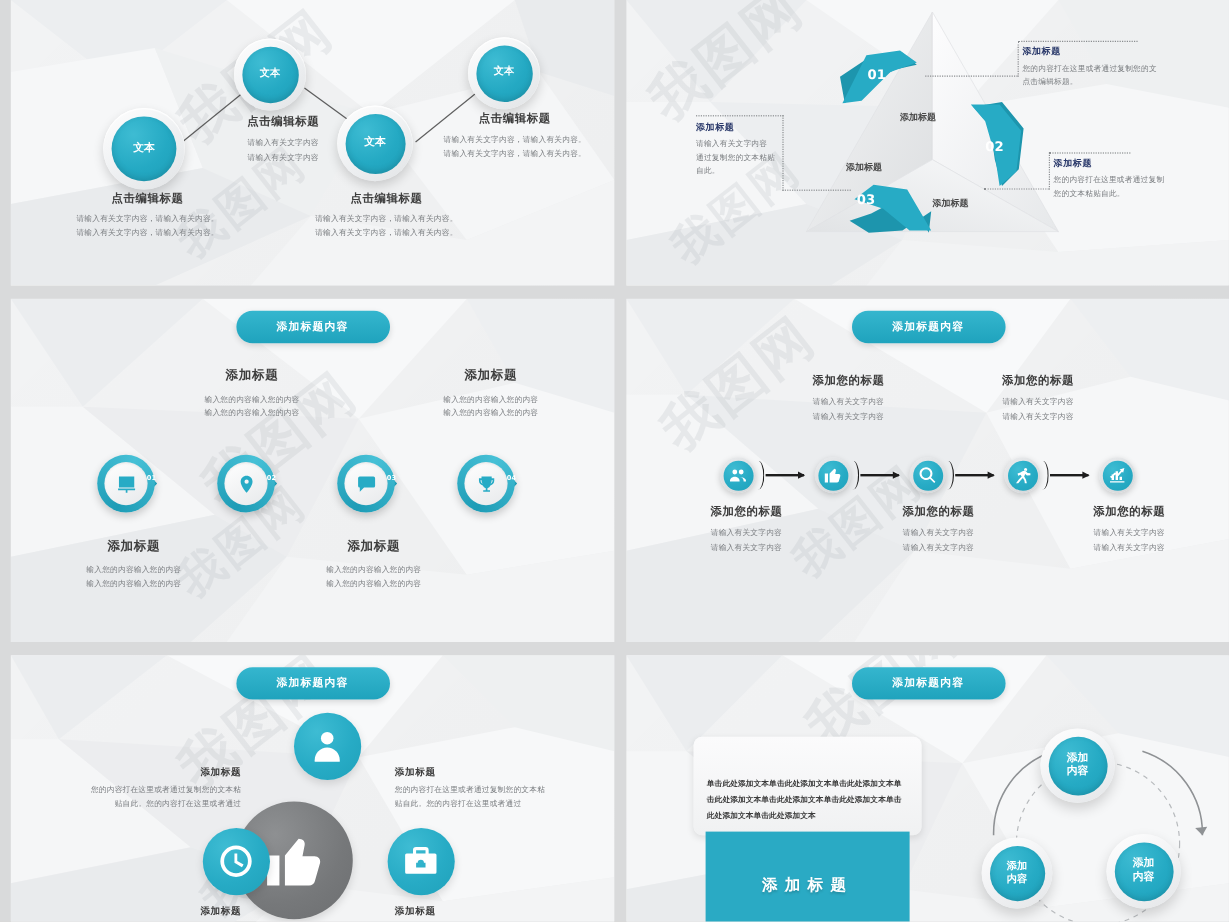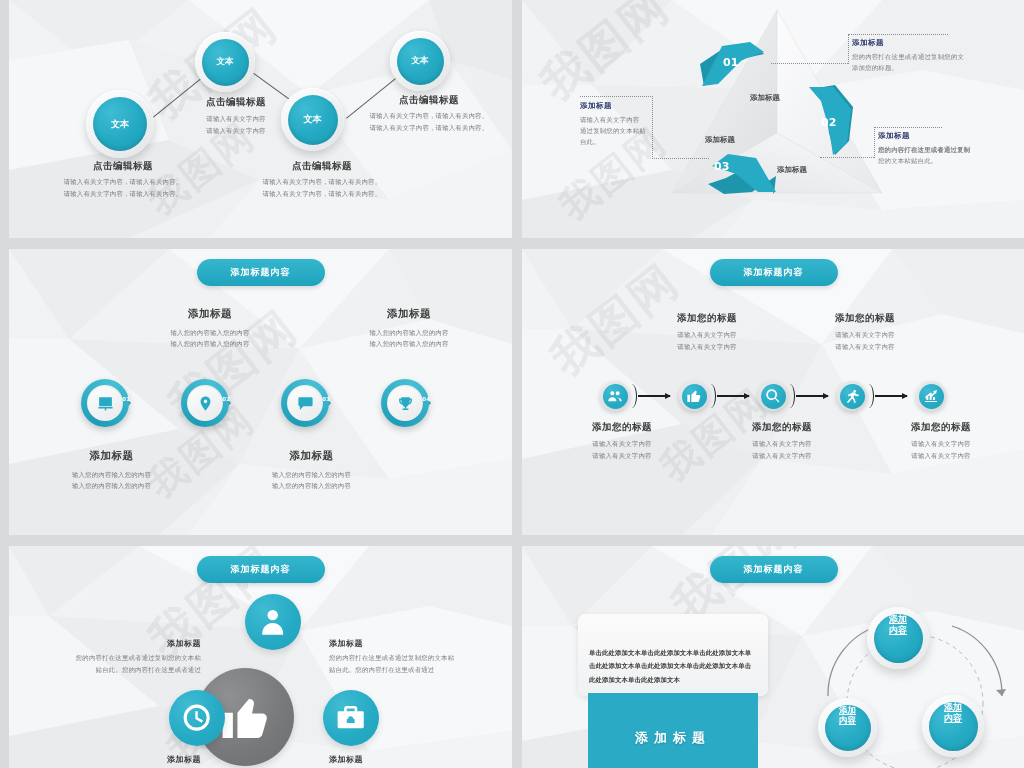--- a/index.html
+++ b/index.html
@@ -163,23 +163,22 @@
   .c6 {
     position:absolute; border-radius:50%;
     background: linear-gradient(150deg,#ffffff 0%,#f0f1f3 55%,#e4e6e8 100%);
     box-shadow: 0 5px 11px rgba(0,0,0,.16);
     display:flex; align-items:center; justify-content:center;
   }
   .c6 .in {
     border-radius:50%;
     background: radial-gradient(circle at 33% 27%, #3dbbd2 0%, #25aac4 55%, #1d9fb9 100%);
     color:#fff; font-weight:bold; font-size:9px; line-height:1.25; text-align:center;
-    display:flex; align-items:center; 
+    display:flex; align-items:center; justify-content:center;
     box-shadow: inset 0 -2px 5px rgba(0,0,0,.12);
-    text-decoration: underline;
   }
   .curve { position:absolute; }
   .curve svg { overflow:visible; }
 </style>
 </head>
 <body>
 
 <div class="grid">
 
   <div class="slide">
@@ -316,26 +315,26 @@
     <div style="position:absolute;left:352px;top:127px;width:1px;height:31px;border-left:1px dotted #8a8d90;"></div>
     <div class="dash" style="left:352px;top:127px;width:68px;"></div>
 
     <div class="dash" style="left:130px;top:158px;width:57px;"></div>
     <div style="position:absolute;left:130px;top:96px;width:1px;height:63px;border-left:1px dotted #8a8d90;"></div>
     <div class="dash" style="left:58px;top:96px;width:73px;"></div>
 
     <div style="position:absolute;left:330px;top:38px;width:125px;">
       <div class="ttl blue" style="font-size:7.5px;">添加标题</div>
       <div class="body" style="margin-top:4px;">您的内容打在这里或者通过复制您的文</div>
-      <div class="body">添加您的标题。</div>
+      <div class="body">点击编辑标题。</div>
     </div>
 
     <div style="position:absolute;left:356px;top:131px;width:128px;">
       <div class="ttl blue" style="font-size:7.5px;">添加标题</div>
-      <div class="body" style="margin-top:4px;font-weight:bold;">您的内容打在这里或者通过复制</div>
+      <div class="body" style="margin-top:4px;">您的内容打在这里或者通过复制</div>
       <div class="body">您的文本粘贴自此。</div>
     </div>
 
     <div style="position:absolute;left:58px;top:101px;width:80px;">
       <div class="ttl blue" style="font-size:7.5px;">添加标题</div>
       <div class="body" style="margin-top:4px;">请输入有关文字内容</div>
       <div class="body">通过复制您的文本粘贴</div>
       <div class="body">自此。</div>
     </div>
   </div>

